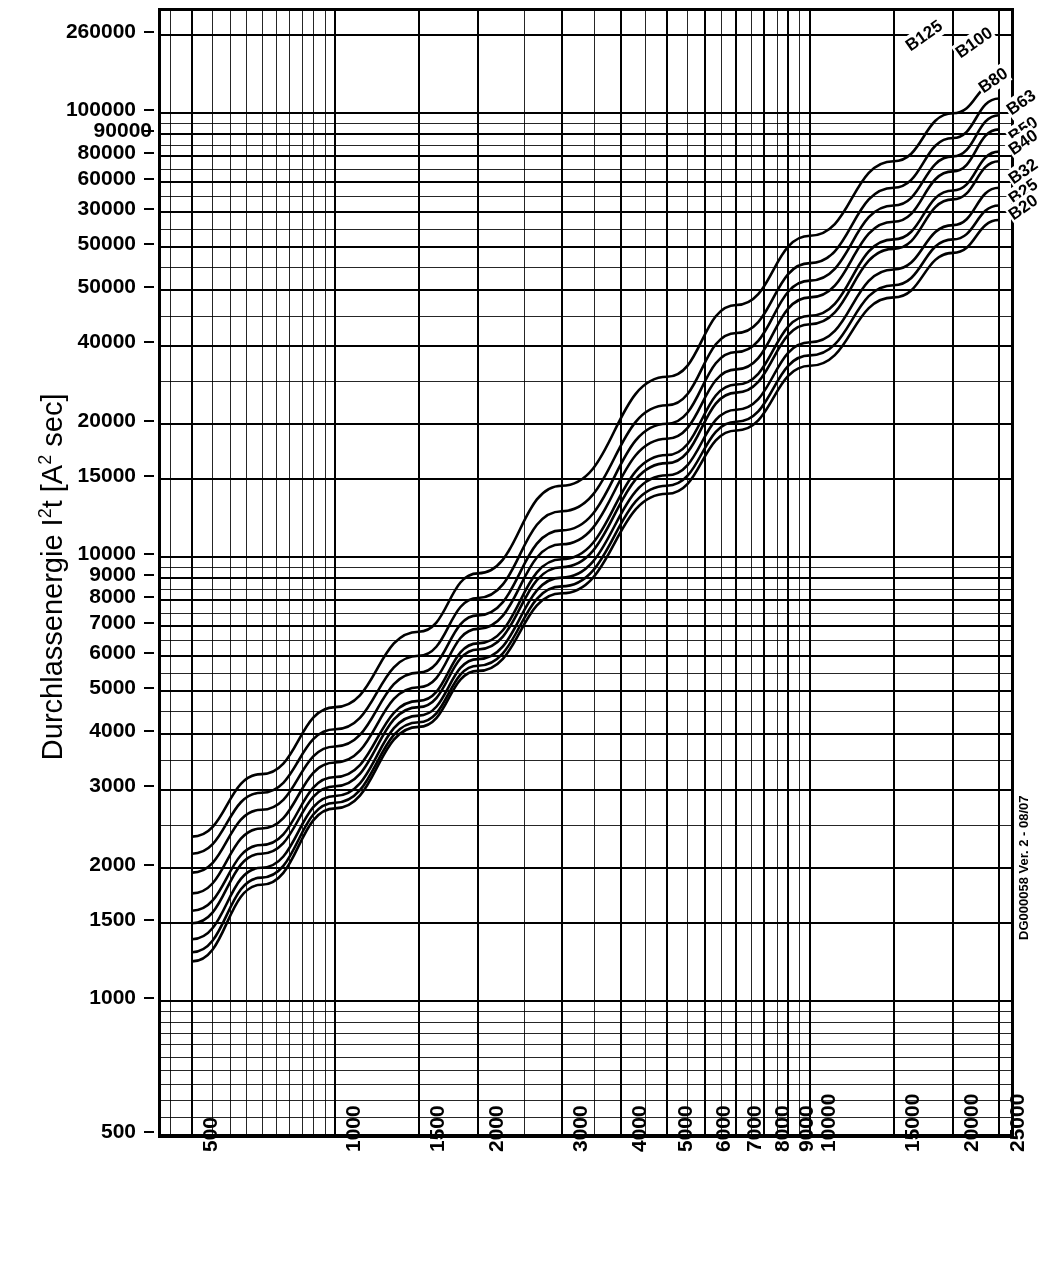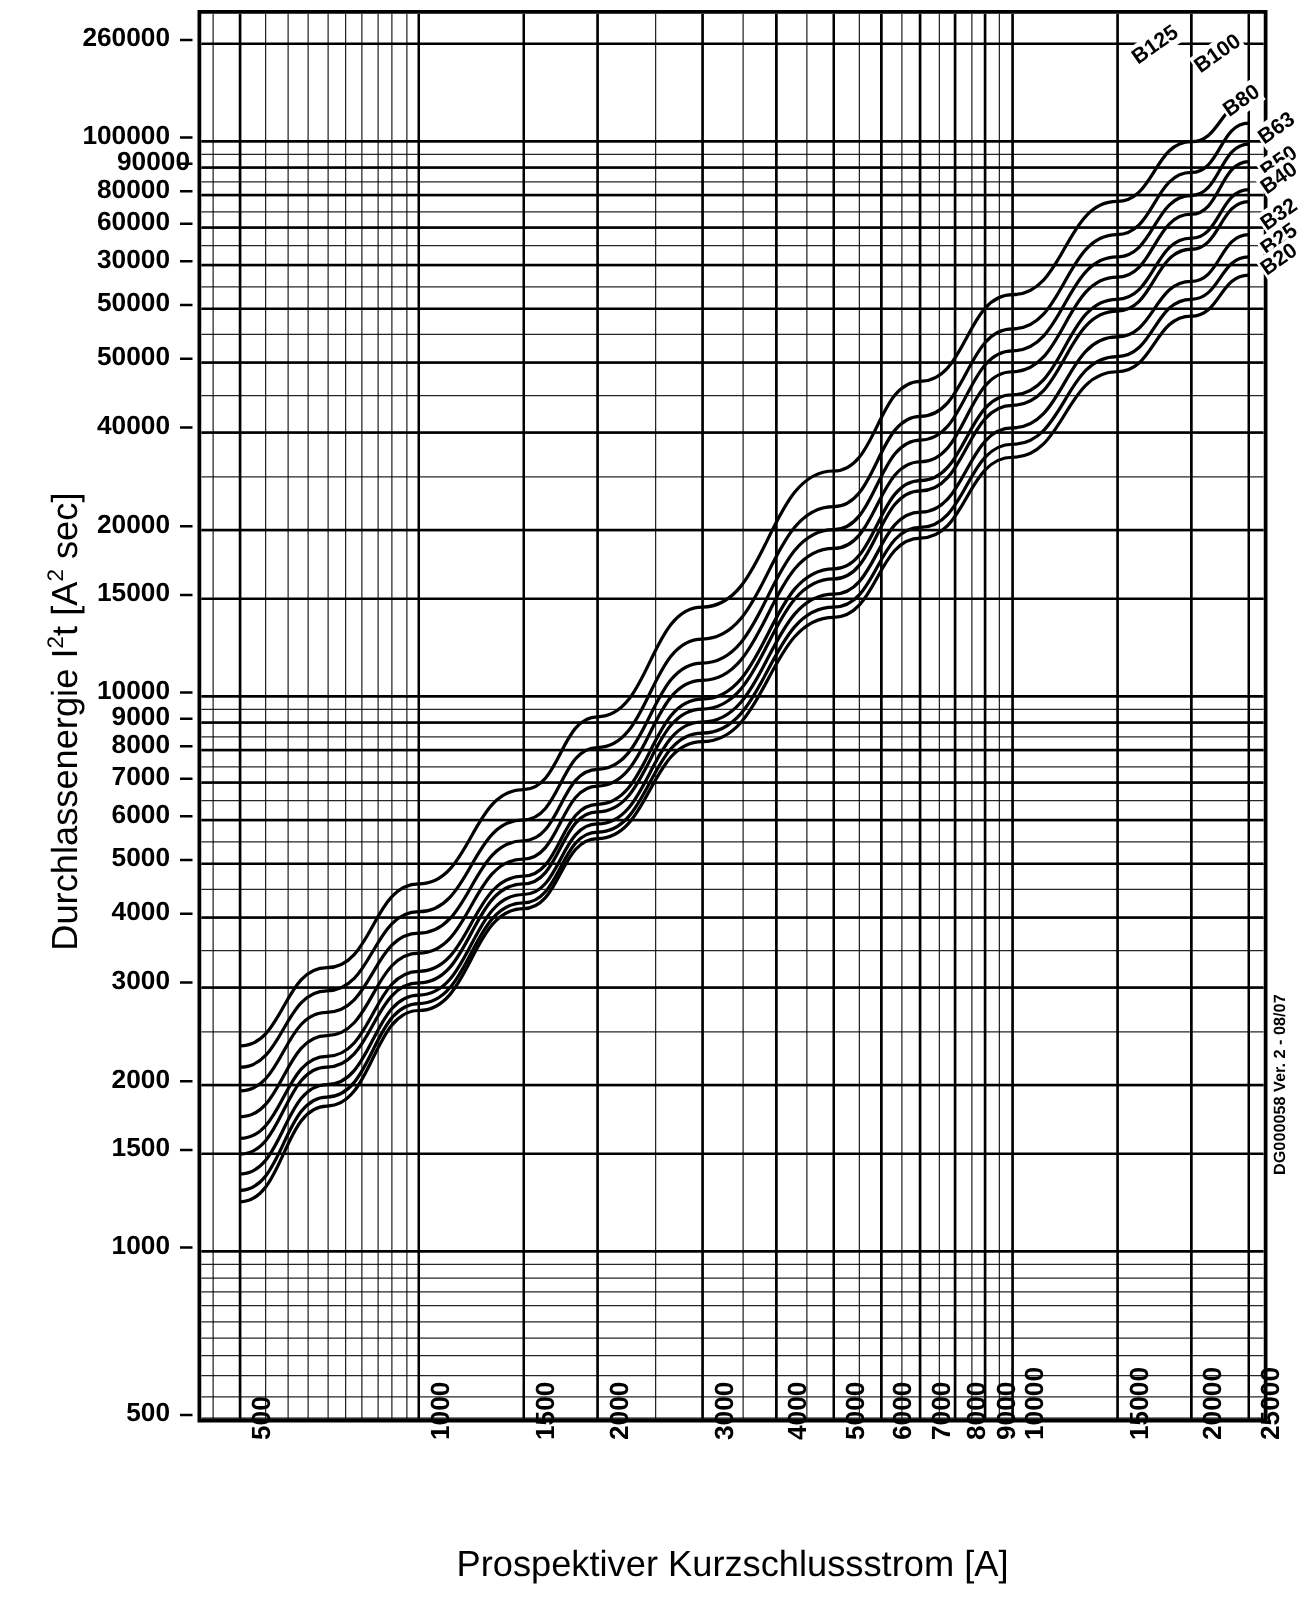--- a/index.html
+++ b/index.html
@@ -291,17 +291,16 @@
       <div class="clab" style="left: 950.982px; top: 47.481px;">B100</div>
       <div class="clab" style="left: 973.982px; top: 82.2595px;">B80</div>
       <div class="clab" style="left: 1001.98px; top: 104.4px;">B63</div>
       <div class="clab" style="left: 1003.98px; top: 130.589px;">B50</div>
       <div class="clab" style="left: 1003.98px; top: 144.232px;">B40</div>
       <div class="clab" style="left: 1003.98px; top: 172.689px;">B32</div>
       <div class="clab" style="left: 1003.98px; top: 192.501px;">B25</div>
       <div class="clab" style="left: 1003.98px; top: 209.031px;">B20</div>
     </div>
 
-  <div id="xtitle">Prospektiver Kurzschlussstrom [A]</div>
 
   <div id="doccode">DG000058   Ver. 2 - 08/07</div>
 
 </div>
 
 </body></html>

